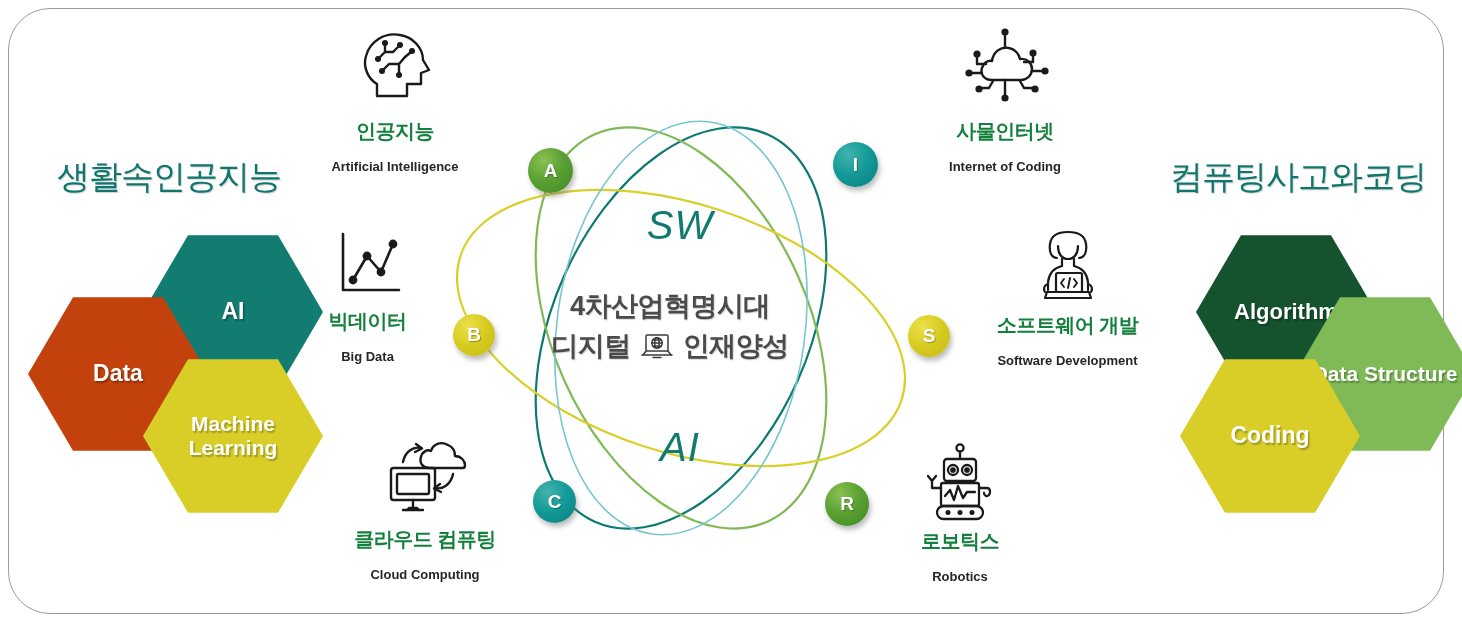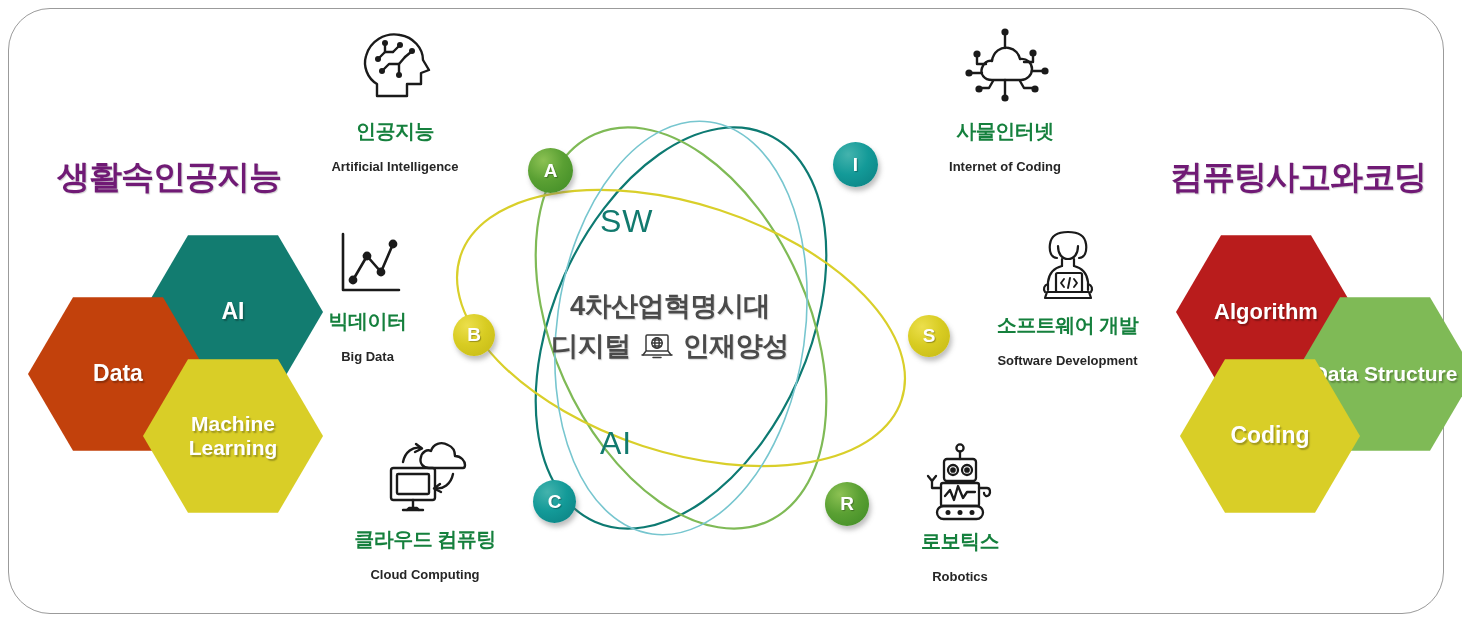--- a/index.html
+++ b/index.html
@@ -25,23 +25,23 @@
     height: 606px;
     border: 1.6px solid #9b9b9b;
     border-radius: 42px;
     box-sizing: border-box;
     pointer-events: none;
   }
 
   
   .section-title {
     position: absolute;
-    font-weight: bold;
+    font-weight: normal;
     font-size: 33px;
-    color: #701a75;
+    color: #0f766e;
     letter-spacing: -1px;
     white-space: nowrap;
     text-shadow: 1px 1px 1px rgba(150,150,150,.45);
   }
   #title-left  { left: 24px;  top: 155px; width: 290px; text-align: center; }
   #title-right { left: 1152px; top: 155px; width: 292px; text-align: center; }
 
   
   .hex-cluster { position: absolute; }
   .hex {
@@ -106,24 +106,25 @@
     text-shadow: 1px 1px 1px rgba(0,0,0,.3);
   }
   .badge.green  { background: radial-gradient(circle at 34% 28%, #8cc153 0%, #5aa033 46%, #3e8a25 100%); }
   .badge.teal   { background: radial-gradient(circle at 34% 28%, #44b3ad 0%, #139a98 46%, #0b7e80 100%); }
   .badge.yellow { background: radial-gradient(circle at 34% 28%, #ecdf4c 0%, #d8cc22 46%, #c4b815 100%); }
 
   
   .center-word {
     position: absolute;
     color: #127a6e;
-    font-size: 32px;
+    font-size: 40px;
     font-weight: normal;
     letter-spacing: 1px;
-    text-align: left;
+    text-align: center;
+    font-style: italic;
   }
   #center-block {
     position: absolute;
     left: 520px;
     top: 288px;
     width: 300px;
     text-align: center;
     color: #4a4a4a;
   }
   .center-line {
@@ -158,21 +159,21 @@
       <span>Data</span>
     </div>
     <div class="hex" style="left:115px; top:124px; width:180px; height:160px; background:#d9ce27; font-size:21px;">
       <span>Machine Learning</span>
     </div>
   </div>
 
   <div class="section-title" id="title-right">컴퓨팅사고와코딩</div>
 
   <div class="hex-cluster" style="left:1172px; top:232px; width:280px; height:260px;">
-    <div class="hex" style="left:4px; top:0px; width:180px; height:160px; background:#b91c1c; font-size:22px;align-items:center;">
+    <div class="hex" style="left:24px; top:0px; width:180px; height:160px; background:#14532d; font-size:22px;align-items:center;">
       <span>Algorithm</span>
     </div>
     <div class="hex" style="left:123px; top:62px; width:180px; height:160px; background:#7fba56; font-size:21px;">
       <span>Data Structure</span>
     </div>
     <div class="hex" style="left:8px; top:124px; width:180px; height:160px; background:#d9ce27; font-size:23px;">
       <span>Coding</span>
     </div>
   </div>
 

